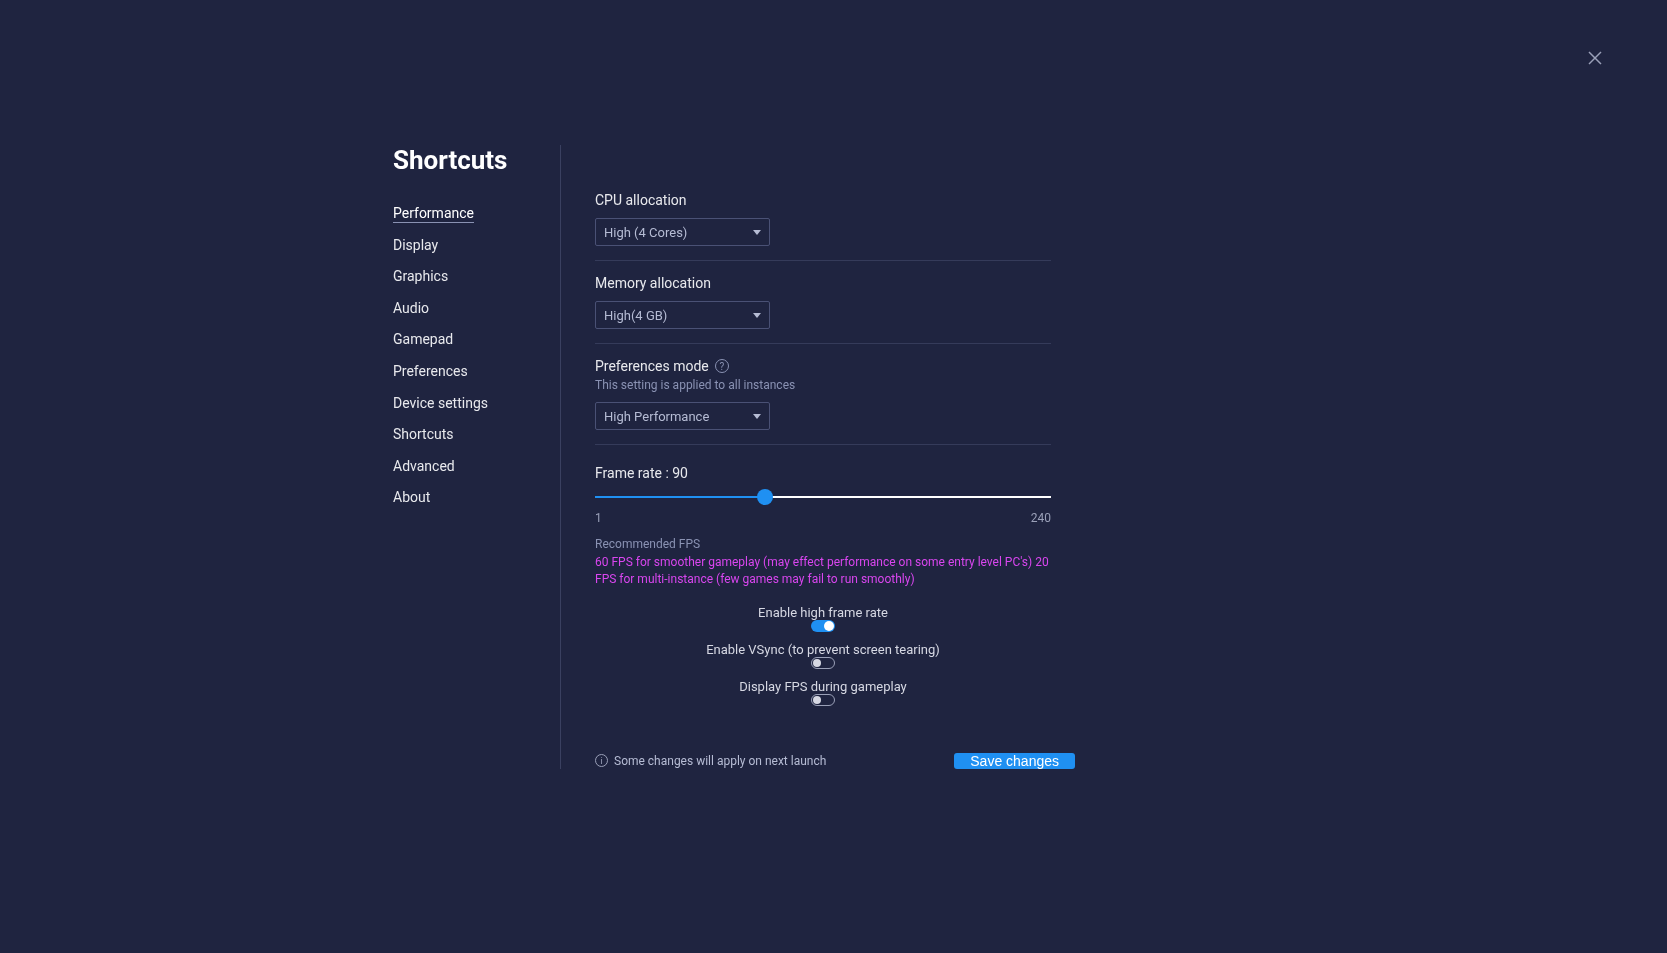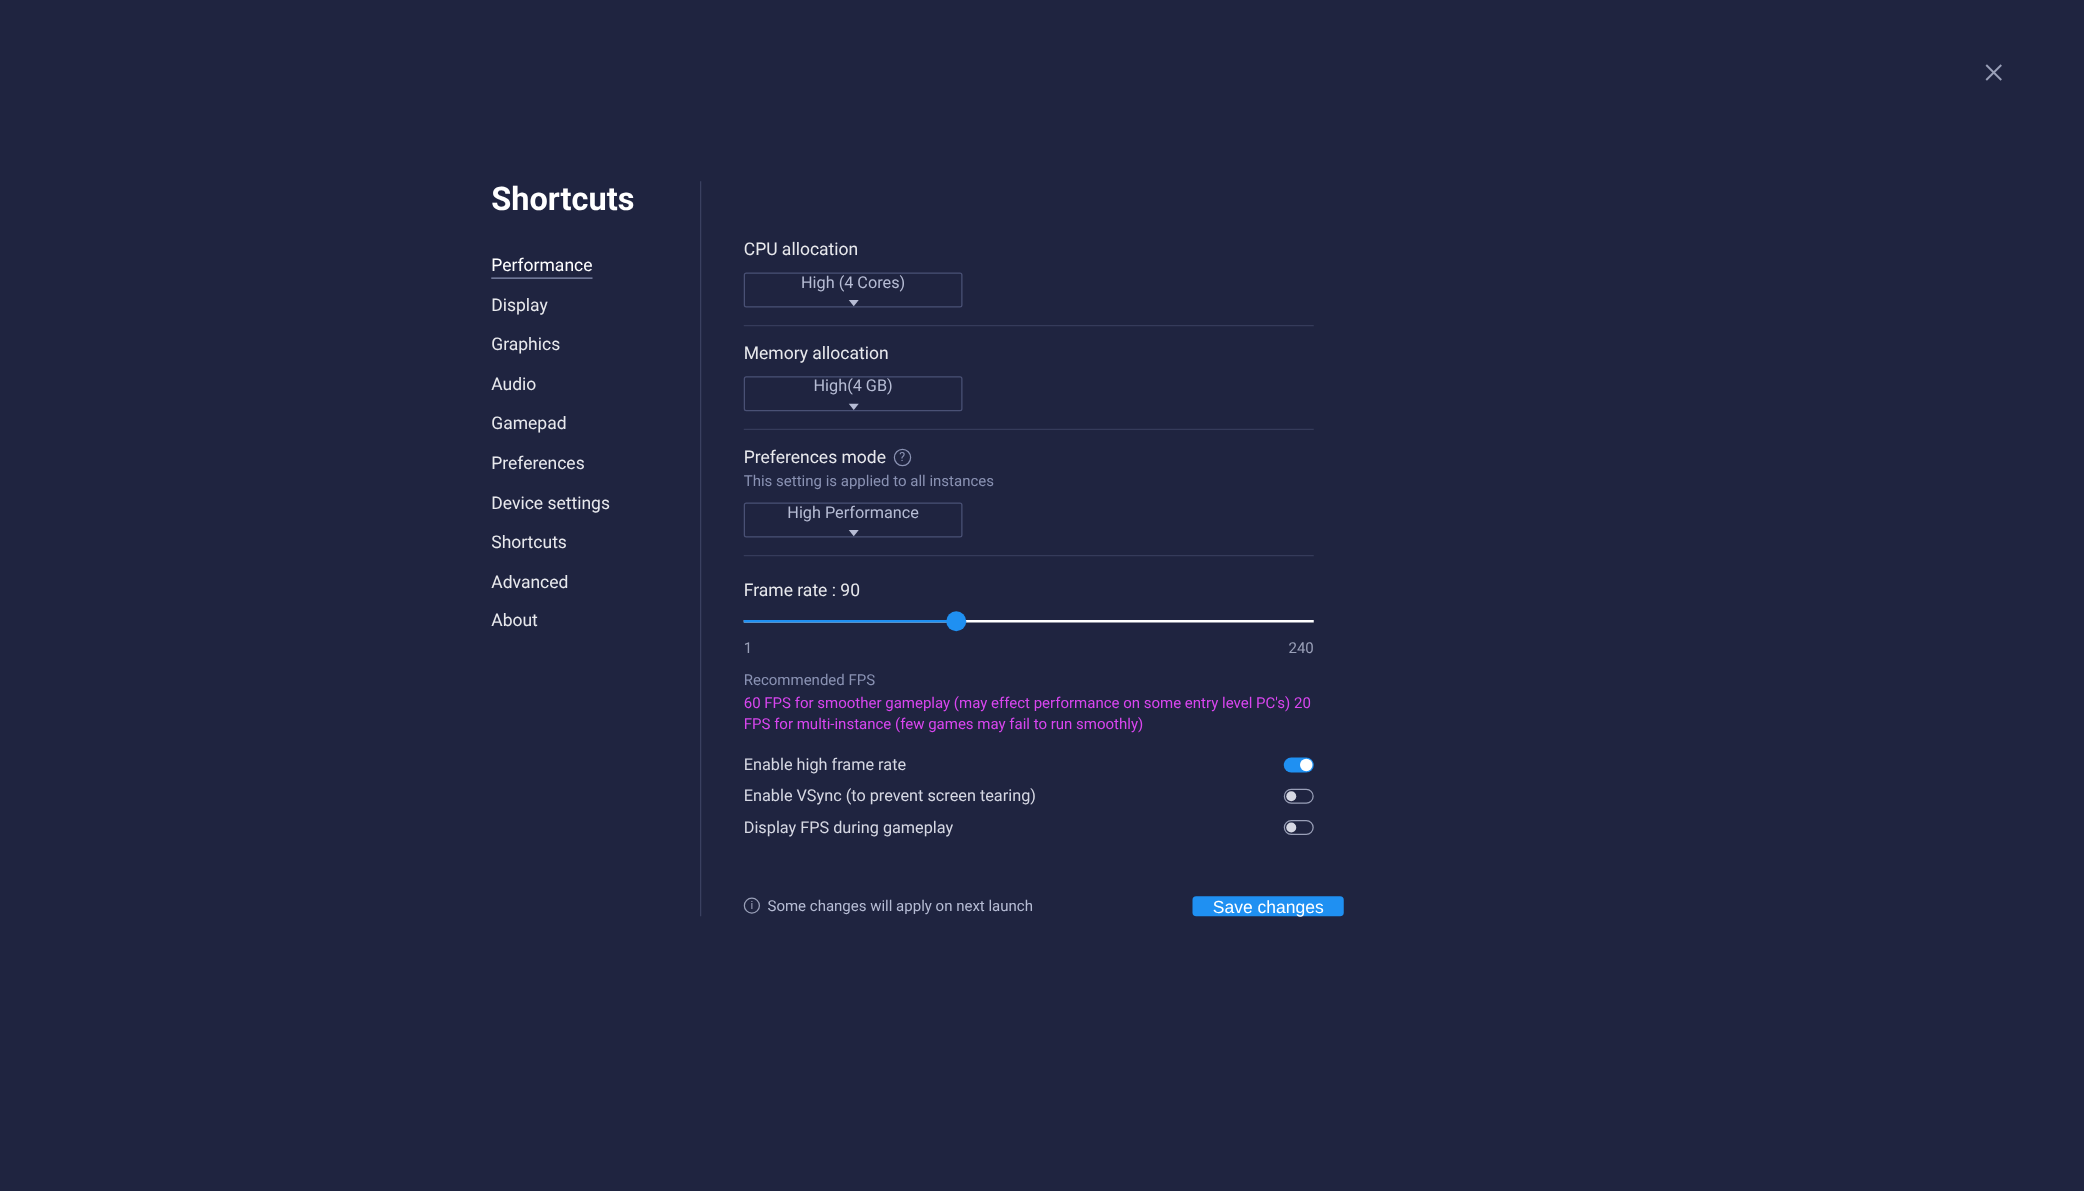--- a/index.html
+++ b/index.html
@@ -98,21 +98,20 @@
     border: 1px solid #4a5175;
     background: transparent;
     border-radius: 2px;
     display: flex;
     align-items: center;
     justify-content: space-between;
     padding: 0 8px 0 8px;
     cursor: pointer;
     font-size: 13px;
     color: #b6bcd4;
-    flex-direction: column;
   }
   .select .caret {
     width: 0; height: 0;
     border-left: 4px solid transparent;
     border-right: 4px solid transparent;
     border-top: 5px solid #b6bcd4;
   }
   .frame-row {
     padding-top: 6px;
     padding-bottom: 14px;
@@ -164,20 +163,21 @@
     line-height: 1.4;
     margin-bottom: 12px;
   }
   .toggle-row {
     display: flex;
     justify-content: space-between;
     align-items: center;
     font-size: 13px;
     color: #d6d8e3;
     padding: 5px 0;
+    flex-direction: column;
   }
   .switch {
     position: relative;
     width: 24px; height: 12px;
     cursor: pointer;
   }
   .switch-track {
     position: absolute;
     inset: 0;
     border-radius: 999px;

